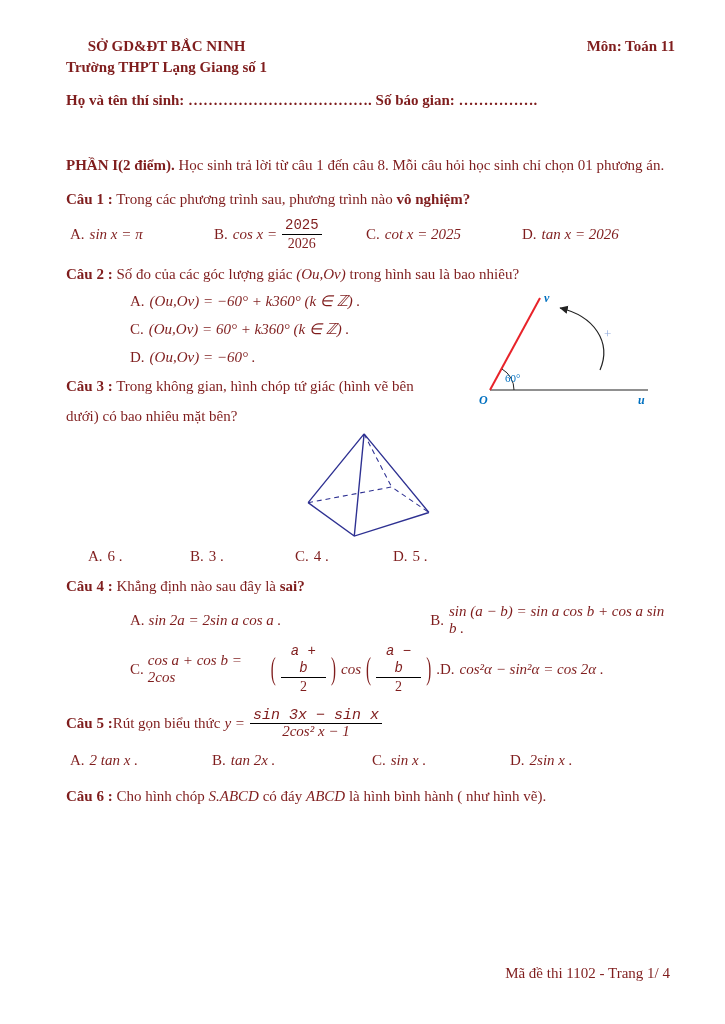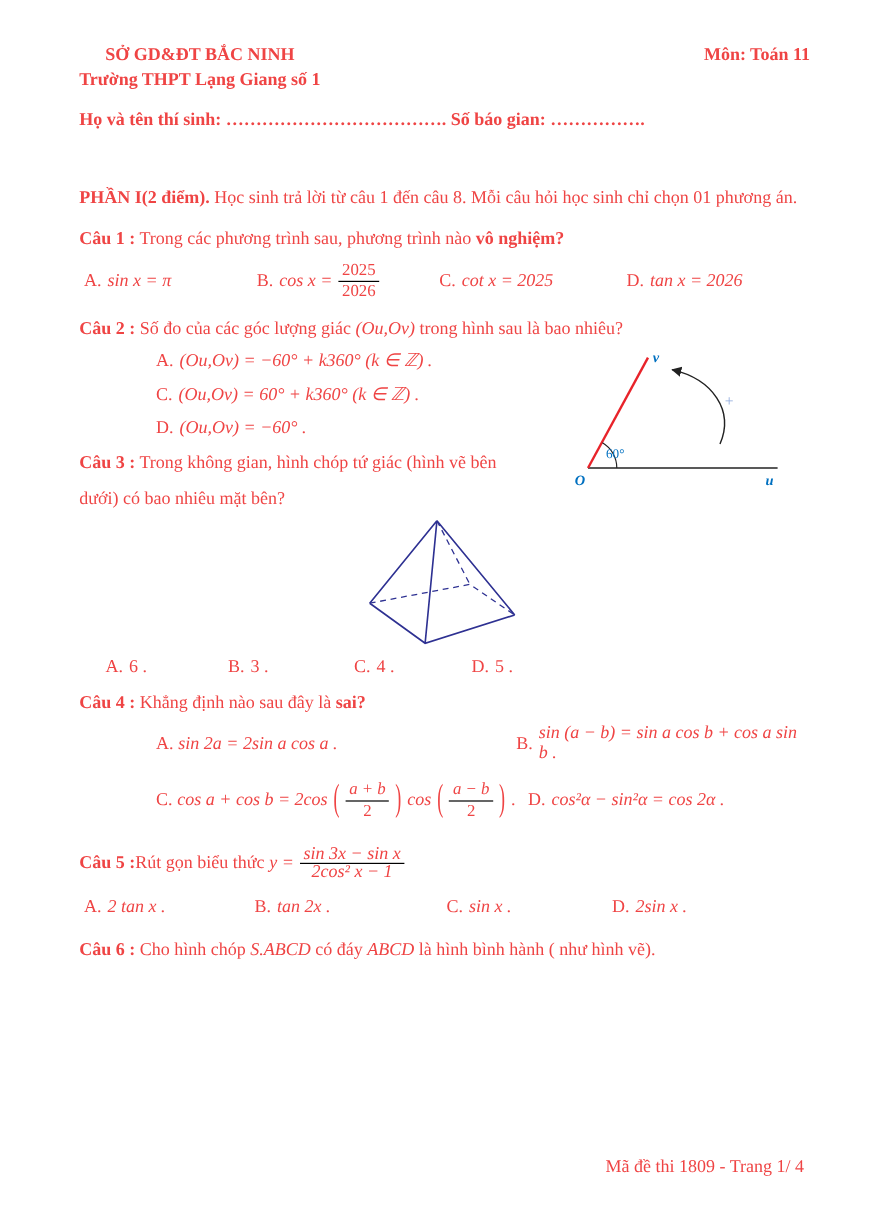--- a/index.html
+++ b/index.html
@@ -1,21 +1,21 @@
 <!DOCTYPE html>
 <html><head>
 <meta charset="utf-8">
 <style>
   html, body { margin: 0; padding: 0; background: #ffffff; }
   .page {
     position: relative;
     width: 725px; height: 1024px;
     background: #ffffff;
     font-family: "Liberation Serif", serif;
-    font-size: 15px; color: #ef4444;
+    font-size: 15px; color: #7f1d1d;
     padding: 36px 50px 0 66px;
     box-sizing: border-box;
     overflow: hidden;
   }
   .b { font-weight: bold; }
   .i { font-style: italic; }
   .math { font-style: italic; }
   .header { display: flex; justify-content: space-between; }
   .header-left { text-align: center; line-height: 21px; }
   .header-right { text-align: center; line-height: 21px; }
@@ -26,21 +26,21 @@
   .q-stem { line-height: 21px; }
   .q1 { margin-top: 12px; }
   .opts-row { display: flex; align-items: center; margin-top: 2px; min-height: 44px; }
   .opts-row .opt { display: inline-flex; align-items: center; gap: 5px; }
   .q1-opts { padding-left: 4px; }
   .q1-opts .oA { width: 144px; }
   .q1-opts .oB { width: 152px; }
   .q1-opts .oC { width: 156px; }
   .frac { display: inline-flex; flex-direction: column; align-items: center; vertical-align: middle;
           line-height: 17px; font-size: 14px; text-align: center; }
-  .frac .fnum { border-bottom: 1px solid #000; padding: 0 3px; }
+  .frac .fnum { border-bottom: 1px solid #000; padding: 0 3px; font-family: Liberation Mono, monospace; }
   .frac .fden { padding: 0 3px; }
   .bigp { display: inline-block; transform: scaleY(2.1); transform-origin: center; padding: 0 1px; font-weight: 400; }
   .q2 { position: relative; margin-top: 8px; }
   .q2-opts { margin-left: 64px; margin-top: 7px; }
   .q2-opts .opt-line { margin-bottom: 9px; line-height: 19px; }
   .q2-opts .opt-line > span:first-child { margin-right: 5px; }
   .angle-fig { position: absolute; right: 14px; top: 26px; }
   svg text { font-family: "Liberation Serif", serif; }
   .q3 .line1 { width: 430px; line-height: 20px; }
   .q3 .line2 { margin-top: 10px; line-height: 20px; }
@@ -220,15 +220,15 @@
       <span class="opt-pair oB"><span>B.</span><span class="math">tan 2x .</span></span>
       <span class="opt-pair oC"><span>C.</span><span class="math">sin x .</span></span>
       <span class="opt-pair oD"><span>D.</span><span class="math">2sin x .</span></span>
     </div>
   </div>
 
   <div class="q6">
     <span class="b">Câu 6 :</span><span> Cho hình chóp </span><span class="math">S.ABCD</span><span> có đáy </span><span class="math">ABCD</span><span> là hình bình hành ( như hình vẽ).</span>
   </div>
 
-  <div class="footer">Mã đề thi 1809 - Trang 1/ 4</div>
+  <div class="footer">Mã đề thi 1102 - Trang 1/ 4</div>
 
 </div>
 
 </body></html>

